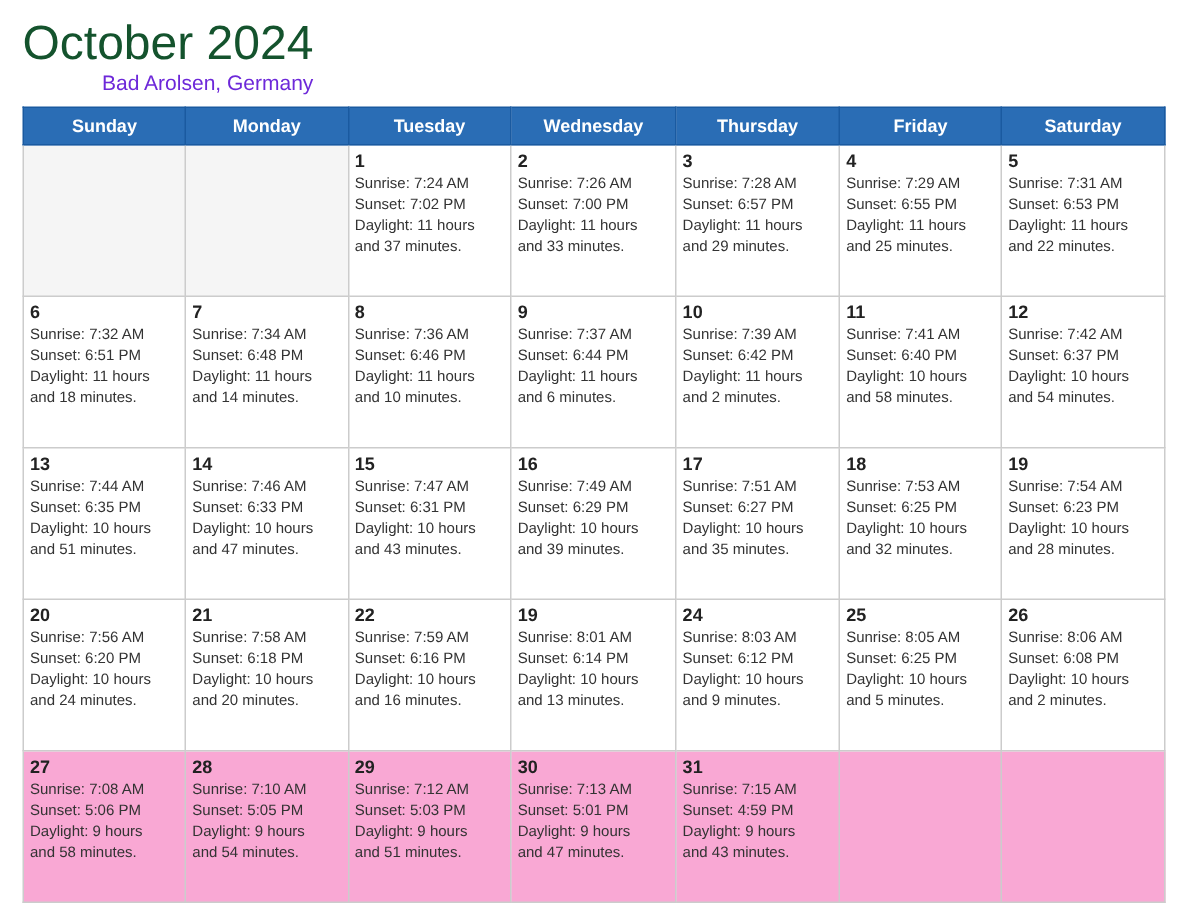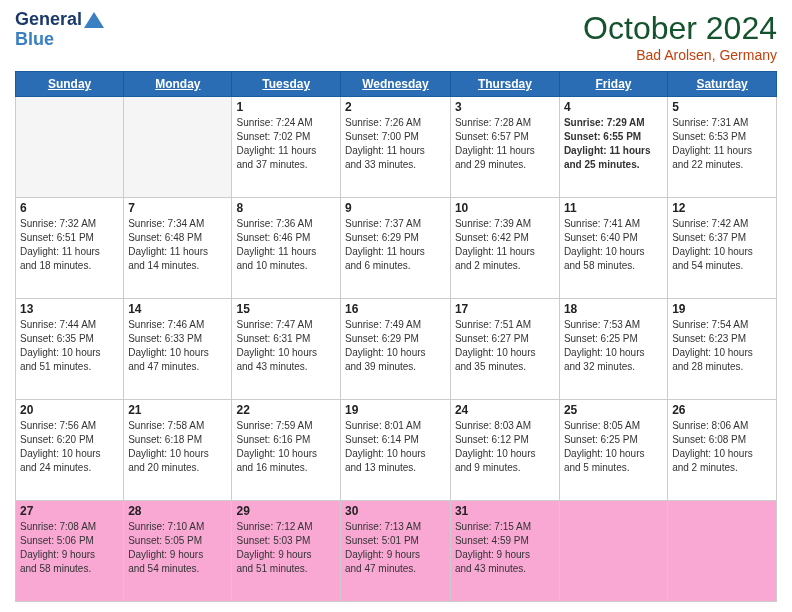--- a/index.html
+++ b/index.html
@@ -30,37 +30,36 @@
     .title-block {
       text-align: right;
     }
     .month-title {
       font-size: 32px;
       font-weight: normal;
       color: #14532d;
     }
     .location {
       font-size: 14px;
-      color: #c2410c;
+      color: #6d28d9;
     }
     .calendar {
       flex: 1;
       border-collapse: collapse;
       width: 100%;
       font-size: 10.5px;
     }
     .calendar th {
       background-color: #2a6db5;
       color: #fff;
       text-align: center;
       padding: 5px 3px;
       font-size: 12px;
       font-weight: bold;
       border: 1px solid #1a5aa0;
-      text-decoration: underline;
     }
     .calendar td {
       border: 1px solid #ccc;
       vertical-align: top;
       padding: 3px 4px;
       width: 113px;
       height: 80px;
       background: #fff;
     }
     .calendar td.empty {
@@ -79,30 +78,20 @@
       color: #333;
       font-size: 10px;
       line-height: 1.4;
     }
   </style>
 </head>
 <body>
 
 <div class="page">
   <div class="header">
-    <div class="logo">
-      <div>
-        <div style="display:flex;align-items:center;">
-          <div style="font-size:18px;font-weight:bold;color:#1a3a6b;line-height:1.1;">
-            <span style="color:#1a3a6b;">General</span><span style="display:inline-block;width:0;height:0;border-left:10px solid transparent;border-right:10px solid transparent;border-bottom:16px solid #3a7fc1;margin-left:2px;vertical-align:middle;"></span>
-          </div>
-        </div>
-        <div style="font-size:18px;font-weight:bold;color:#3a7fc1;line-height:1.1;">Blue</div>
-      </div>
-    </div>
     <div class="title-block">
       <div class="month-title">October 2024</div>
       <div class="location">Bad Arolsen, Germany</div>
     </div>
   </div>
 
   <table class="calendar">
     <thead>
       <tr id="days-header">
           <th>Sunday</th>
@@ -134,21 +123,21 @@
           </td>
           <td>
             <div class="day-num">3</div>
             <div class="day-info" style="white-space: pre-line;">Sunrise: 7:28 AM
 Sunset: 6:57 PM
 Daylight: 11 hours
 and 29 minutes.</div>
           </td>
           <td>
             <div class="day-num">4</div>
-            <div class="day-info" style="white-space: pre-line; font-weight: bold;">Sunrise: 7:29 AM
+            <div class="day-info" style="white-space: pre-line;">Sunrise: 7:29 AM
 Sunset: 6:55 PM
 Daylight: 11 hours
 and 25 minutes.</div>
           </td>
           <td>
             <div class="day-num">5</div>
             <div class="day-info" style="white-space: pre-line;">Sunrise: 7:31 AM
 Sunset: 6:53 PM
 Daylight: 11 hours
 and 22 minutes.</div>
@@ -172,21 +161,21 @@
           <td>
             <div class="day-num">8</div>
             <div class="day-info" style="white-space: pre-line;">Sunrise: 7:36 AM
 Sunset: 6:46 PM
 Daylight: 11 hours
 and 10 minutes.</div>
           </td>
           <td>
             <div class="day-num">9</div>
             <div class="day-info" style="white-space: pre-line;">Sunrise: 7:37 AM
-Sunset: 6:29 PM
+Sunset: 6:44 PM
 Daylight: 11 hours
 and 6 minutes.</div>
           </td>
           <td>
             <div class="day-num">10</div>
             <div class="day-info" style="white-space: pre-line;">Sunrise: 7:39 AM
 Sunset: 6:42 PM
 Daylight: 11 hours
 and 2 minutes.</div>
           </td>

